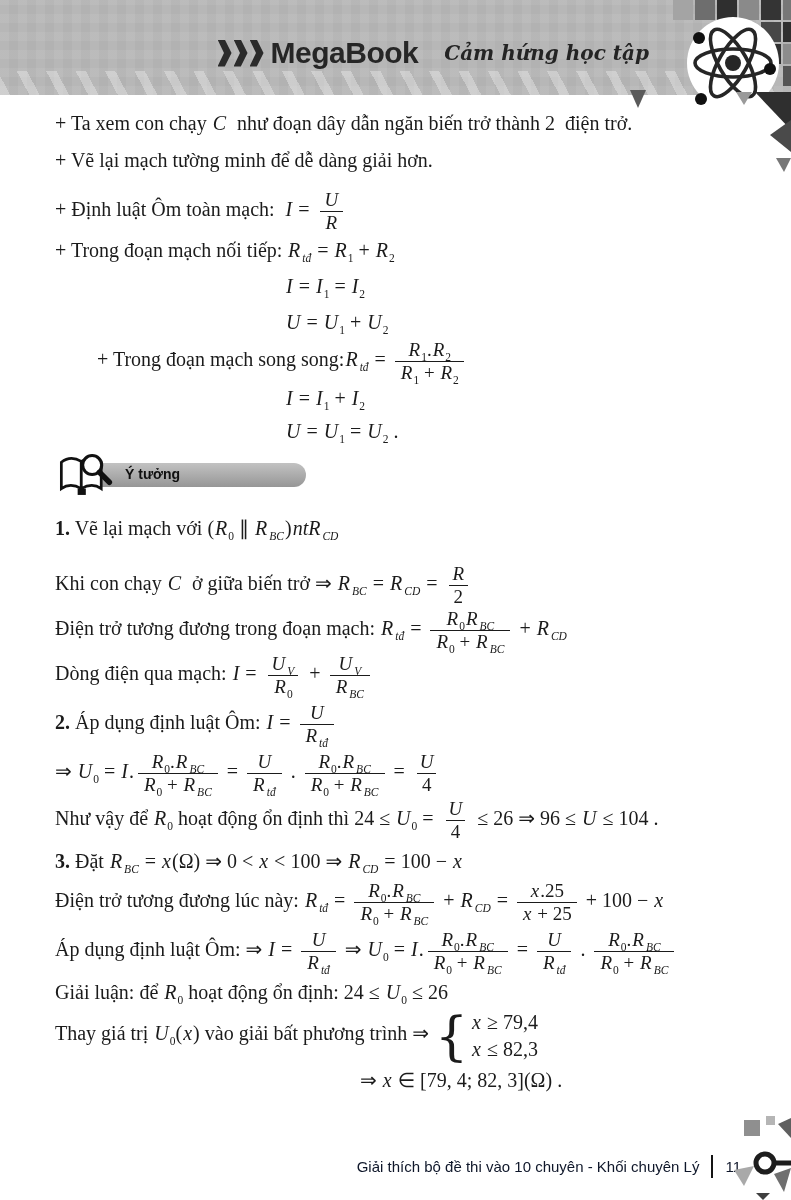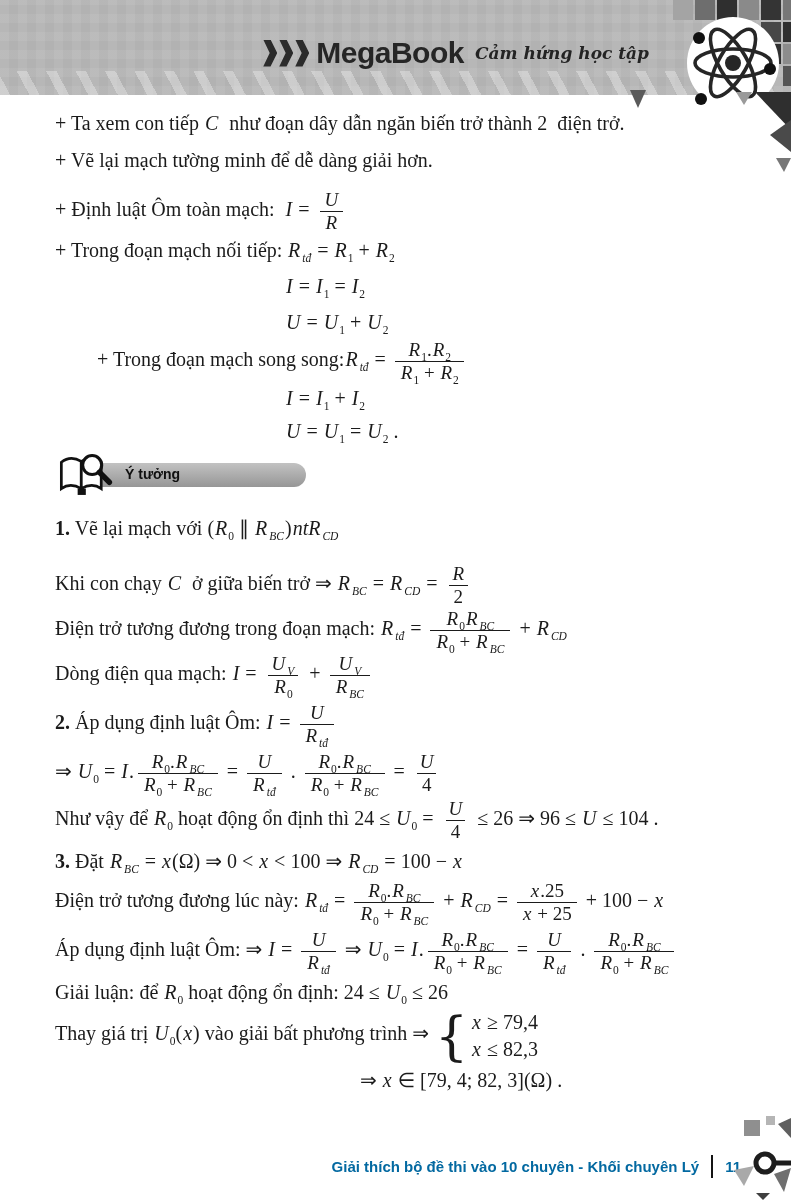--- a/index.html
+++ b/index.html
@@ -13,21 +13,21 @@
             repeating-linear-gradient(0deg, rgba(255,255,255,.06) 0 9px, rgba(0,0,0,0) 9px 18px);}
   .banner-stripes{position:absolute;left:0;bottom:0;width:100%;height:24px;
           background:repeating-linear-gradient(62deg, rgba(255,255,255,.30) 0 9px, rgba(255,255,255,0) 9px 26px);}
   .logo{position:absolute;top:38px;right:142px;display:flex;align-items:center;white-space:nowrap;}
   .chevrons{display:inline-flex;gap:2px;margin-right:7px;}
   .chevrons i{display:block;width:14px;height:27px;background:#2b2b2b;
               clip-path:polygon(0 0,52% 0,100% 50%,52% 100%,0 100%,46% 50%);}
   .brand{font-family:"Liberation Sans",sans-serif;font-weight:bold;font-size:30px;
          letter-spacing:-0.5px;color:#262626;line-height:30px;}
   .tagline{font-family:"DejaVu Serif",serif;font-style:italic;font-weight:bold;
-           font-size:17px;color:#242424;margin-left:11px;}
+           font-size:20px;color:#242424;margin-left:26px;}
   .corner-deco{position:absolute;top:0;right:0;}
 
   
   .content{position:absolute;top:95px;left:0;width:791px;box-sizing:border-box;
            padding:14px 38px 0 55px;}
   .line{font-size:20px;line-height:29px;margin:0;}
   .ind1{padding-left:230px;}
   .ind2{padding-left:305px;}
   .txt{white-space:pre-wrap;}
   .txt.bold{font-weight:bold;}
@@ -45,21 +45,21 @@
   
   .badge-line{display:flex;align-items:center;margin-top:6px;height:46px;}
   .badge-icon{position:relative;z-index:2;width:58px;height:46px;flex:0 0 auto;}
   .badge-pill{background:linear-gradient(180deg,#c2c2c2,#969696);border-radius:16px;
               margin-left:-22px;min-width:215px;box-sizing:border-box;
               padding:3px 16px 5px 34px;font-family:"Liberation Sans",sans-serif;
               font-weight:bold;font-size:14px;color:#101010;}
 
   
   .footer{position:absolute;bottom:22px;right:50px;display:flex;align-items:center;gap:12px;
-          font-family:"Liberation Sans",sans-serif;font-weight:bold;color:#0369a1;}
+          font-family:"Liberation Sans",sans-serif;font-weight:normal;color:#0f172a;}
   .ftitle{font-size:15px;}
   .fbar{display:inline-block;width:2px;height:23px;background:#141414;}
   .fpage{font-size:15px;}
   .footer-deco{position:absolute;right:0;bottom:0;}
 </style>
 </head>
 <body>
 
 <div class="page">
 
@@ -105,21 +105,21 @@
     <g>
       <polygon points="139,92 175,92 175,130" fill="#2f2f2f"></polygon>
       <polygon points="120,92 136,92 128,105" fill="#9a9a9a"></polygon>
       <polygon points="154,135 175,120 175,152" fill="#4a4a4a"></polygon>
       <polygon points="160,158 175,158 168,172" fill="#777777"></polygon>
     </g>
   </svg>
 
   <main class="content">
     <div id="lines-top">
-        <div class="line" style="margin-top: 0px;"><span class="txt">+ Ta xem con tiếp </span><span class="math"><i>C</i></span><span class="txt">  như đoạn dây dẫn ngăn biến trở thành 2  điện trở.</span></div>
+        <div class="line" style="margin-top: 0px;"><span class="txt">+ Ta xem con chạy </span><span class="math"><i>C</i></span><span class="txt">  như đoạn dây dẫn ngăn biến trở thành 2  điện trở.</span></div>
         <div class="line" style="margin-top: 8px;"><span class="txt">+ Vẽ lại mạch tường minh để dễ dàng giải hơn.</span></div>
         <div class="line" style="margin-top: 14px;"><span class="txt">+ Định luật Ôm toàn mạch:  </span><span class="math"><i>I</i> = </span><span class="frac">
             <span class="fr math"><i>U</i></span>
             <span class="fr math"><i>R</i></span>
           </span></div>
         <div class="line" style="margin-top: 2px;"><span class="txt lblw" style="min-width: 232px;">+ Trong đoạn mạch nối tiếp:</span><span class="math"><i>R</i><sub><i>tđ</i></sub> = <i>R</i><sub>1</sub> + <i>R</i><sub>2</sub></span></div>
         <div class="line ind1" style="margin-top: 7px;"><span class="math"><i>I</i> = <i>I</i><sub>1</sub> = <i>I</i><sub>2</sub></span></div>
         <div class="line ind1" style="margin-top: 7px;"><span class="math"><i>U</i> = <i>U</i><sub>1</sub> + <i>U</i><sub>2</sub></span></div>
         <div class="line" style="margin-top: 2px;"><span class="txt lblw" style="min-width: 232px; margin-left: 42px;">+ Trong đoạn mạch song song:</span><span class="math"><i>R</i><sub><i>tđ</i></sub> = </span><span class="frac">
             <span class="fr math"><i>R</i><sub>1</sub>.<i>R</i><sub>2</sub></span>

